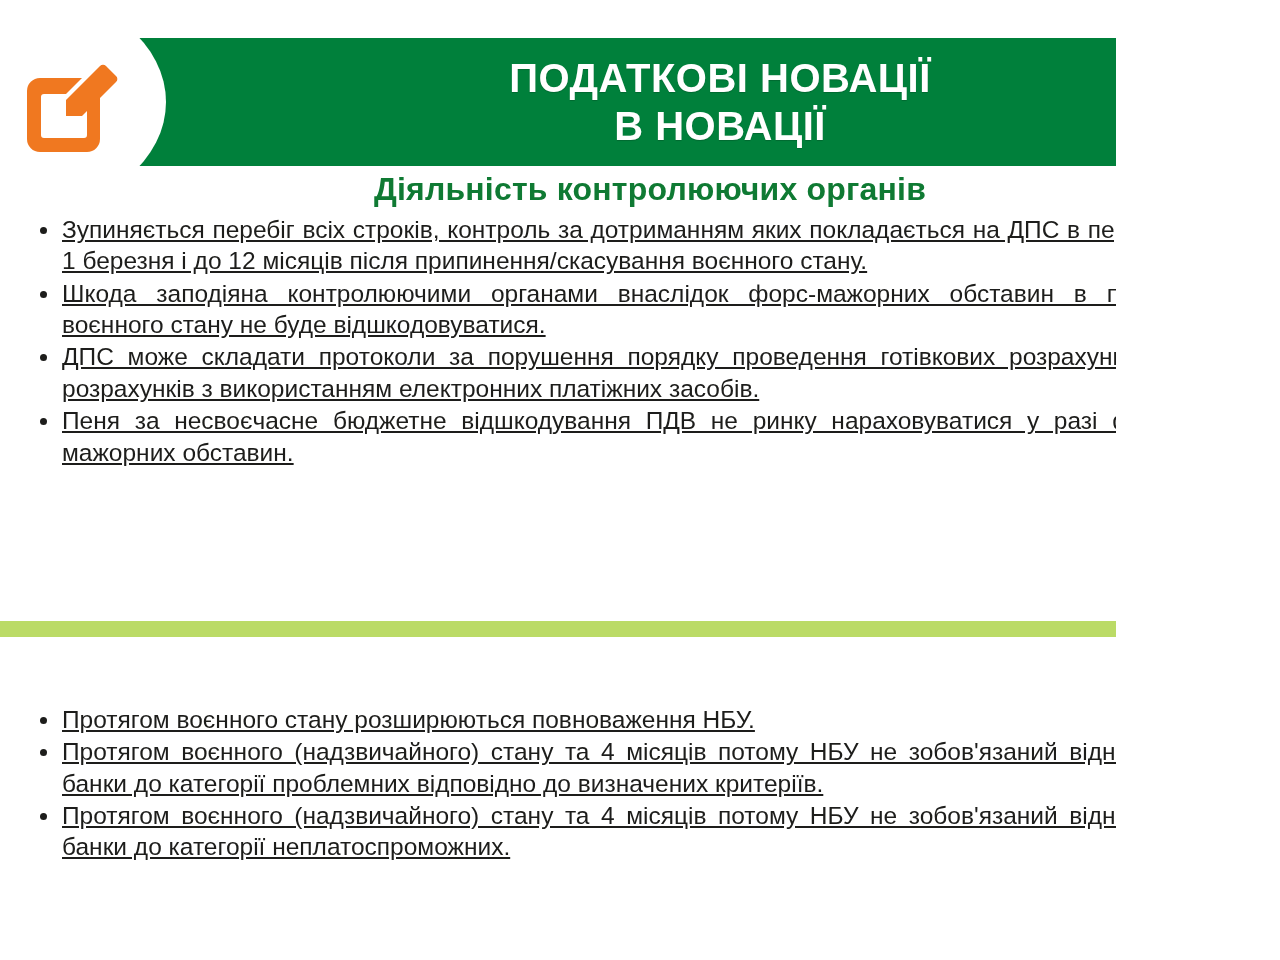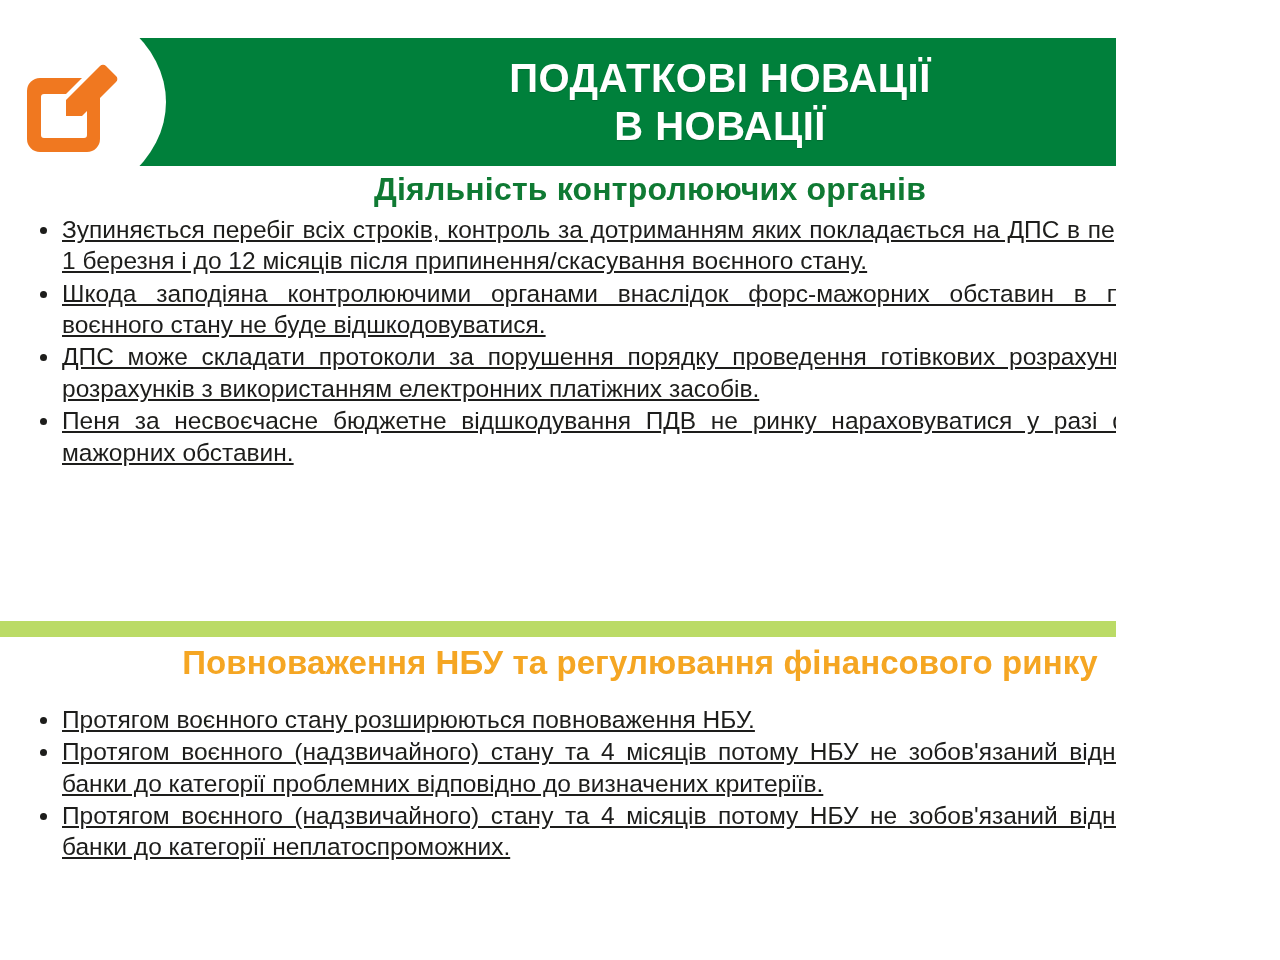--- a/index.html
+++ b/index.html
@@ -252,21 +252,20 @@
       <g stroke="#E0443A" stroke-width="7" stroke-linecap="round">
         <path d="M14 36 L68 94"></path>
         <path d="M68 36 L14 94"></path>
       </g>
     </svg>
   </div>
 
   <div class="divider"></div>
   <div class="sec2-bg"></div>
 
-  <div class="section2-title">Повноваження НБУ та регулювання фінансового ринку</div>
 
   <div class="bullets sec2">
     <p class="bullet"><span>Протягом воєнного стану розширюються повноваження НБУ.</span></p>
     <p class="bullet"><span>Протягом воєнного (надзвичайного) стану та 4 місяців потому НБУ не зобов'язаний відносити банки до категорії проблемних відповідно до визначених критеріїв.</span></p>
     <p class="bullet"><span>Протягом воєнного (надзвичайного) стану та 4 місяців потому НБУ не зобов'язаний відносити банки до категорії неплатоспроможних.</span></p>
   </div>
 
   <div class="icon-slot ic-checktarget">
     <svg viewBox="0 0 96 102" width="96" height="102" aria-hidden="true">
       <path d="M8 22 h22 v62 H8 z" fill="#6FBF4A"></path>

